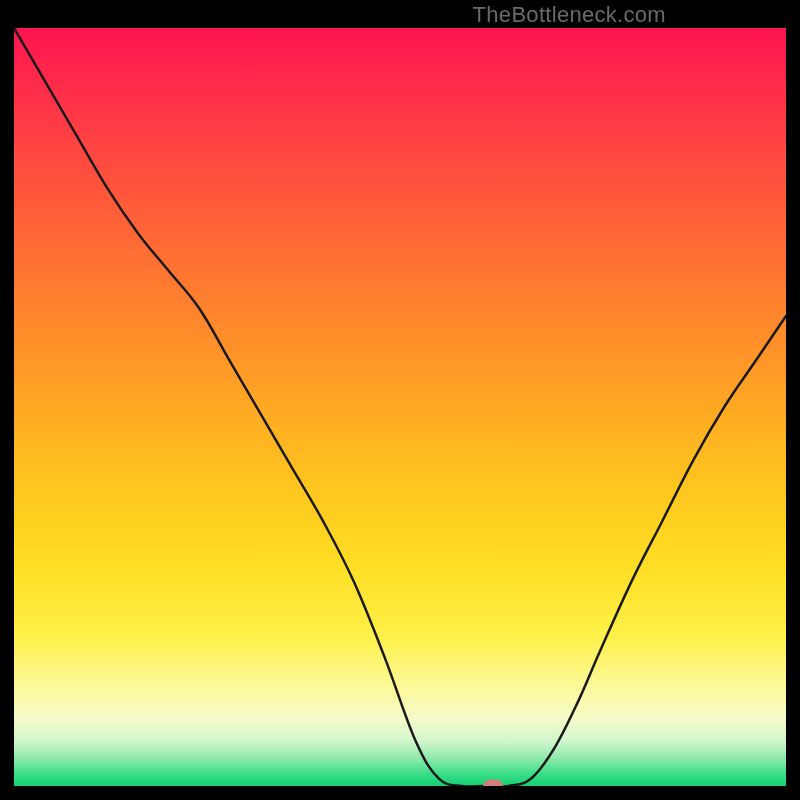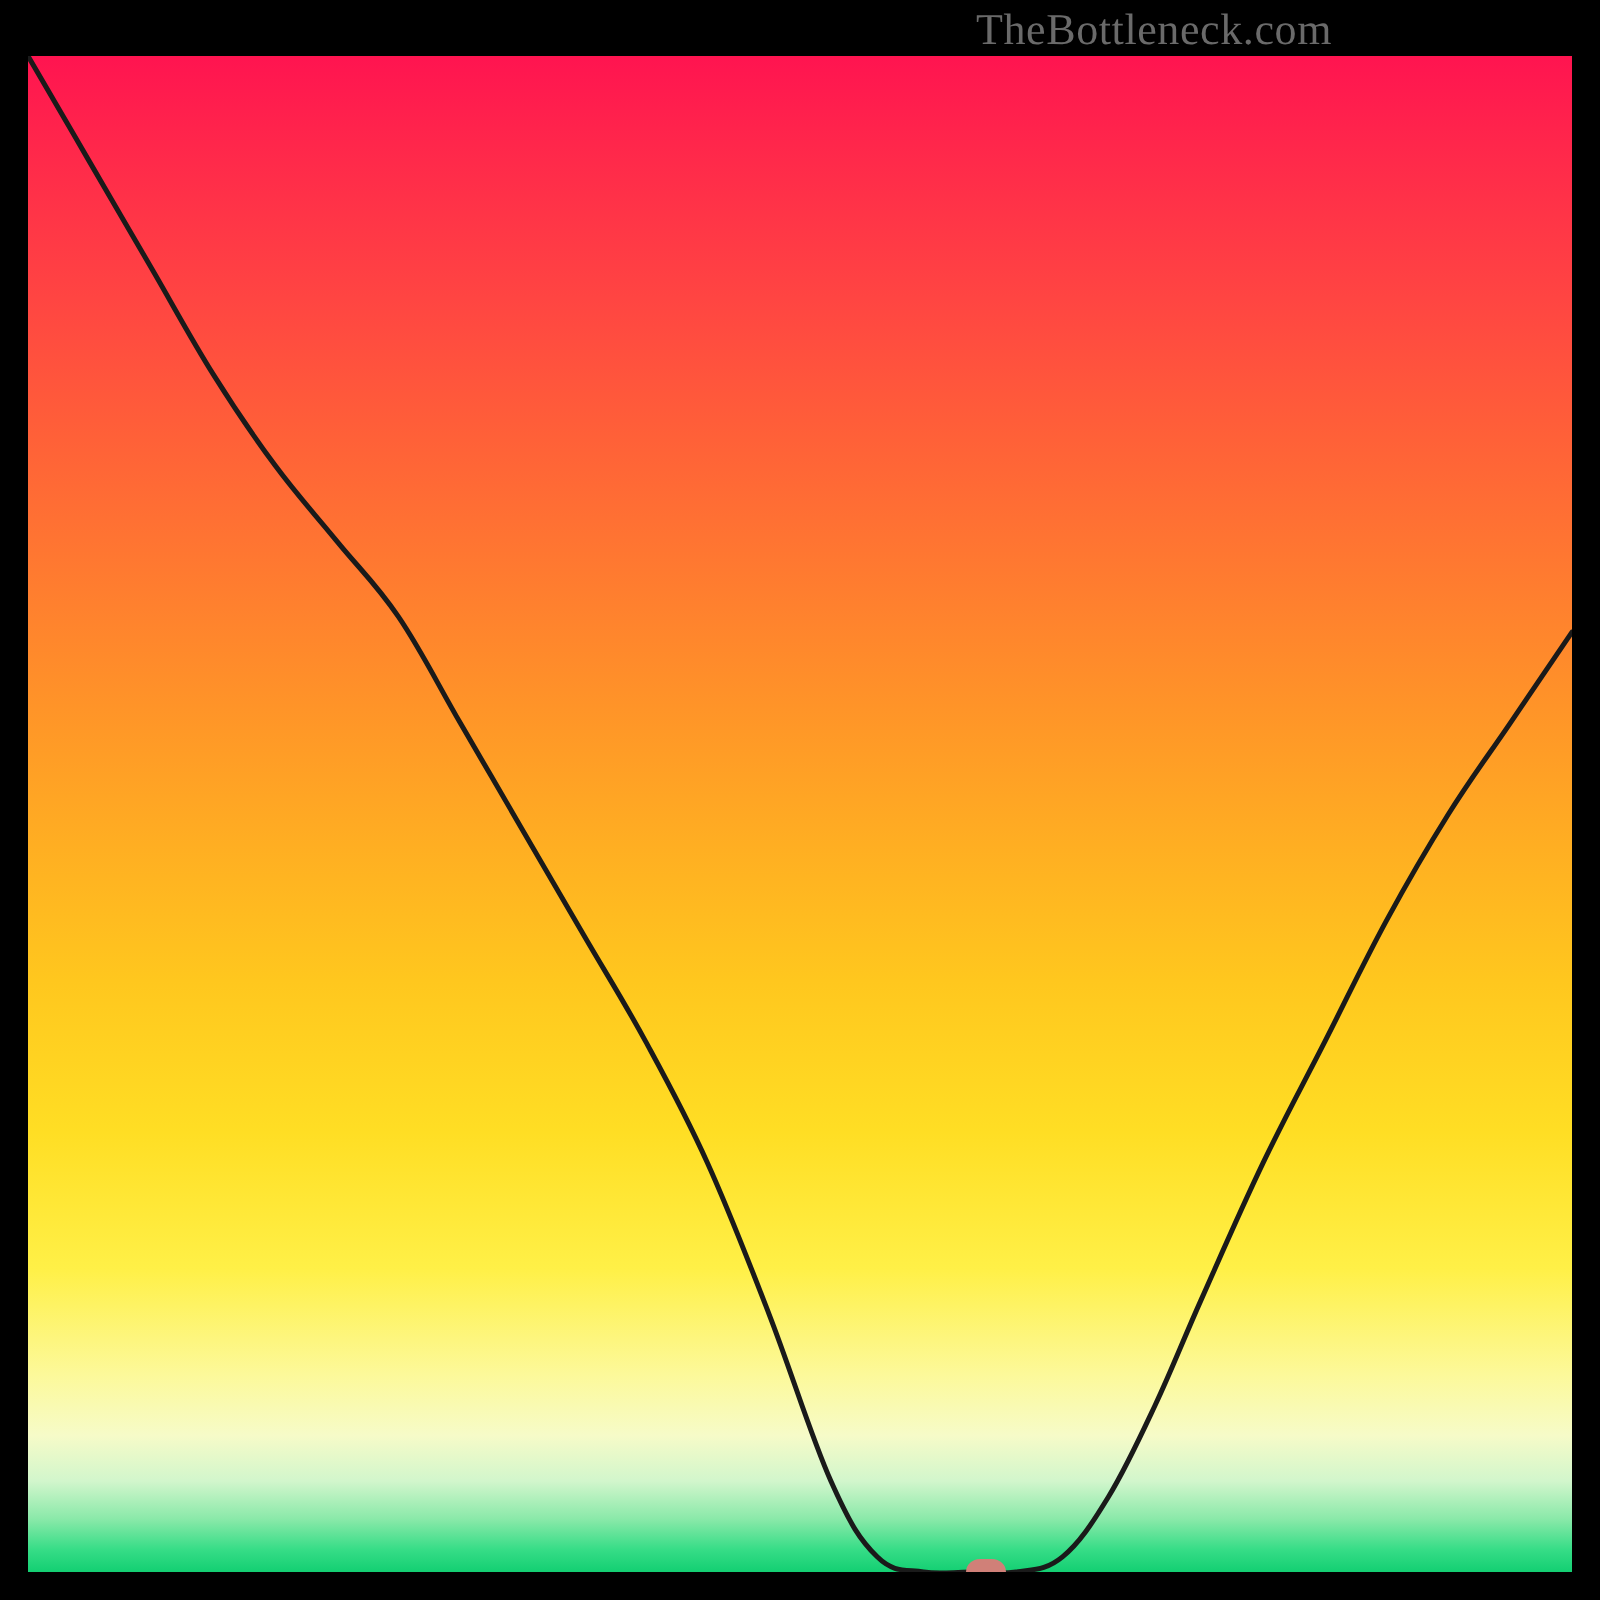--- a/index.html
+++ b/index.html
@@ -8,21 +8,20 @@
     width: 800px;
     height: 800px;
     background: #000;
     font-family: Arial, Helvetica, sans-serif;
     overflow: hidden;
   }
   #container {
     position: relative;
     width: 680px;
     height: 800px;
-    font-family: Liberation Serif, serif;
   }
   #watermark {
     position: absolute;
     top: 2px;
     right: 14px;
     color: #6a6a6a;
     font-size: 22px;
     font-weight: 500;
     letter-spacing: 0.3px;
     z-index: 10;

